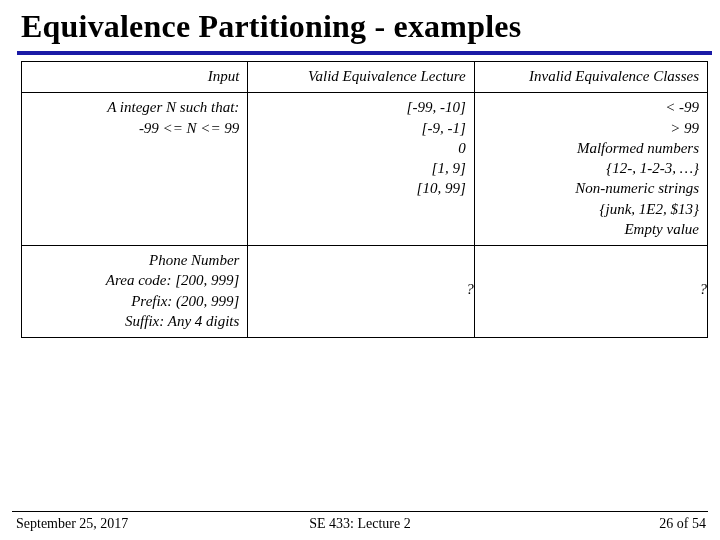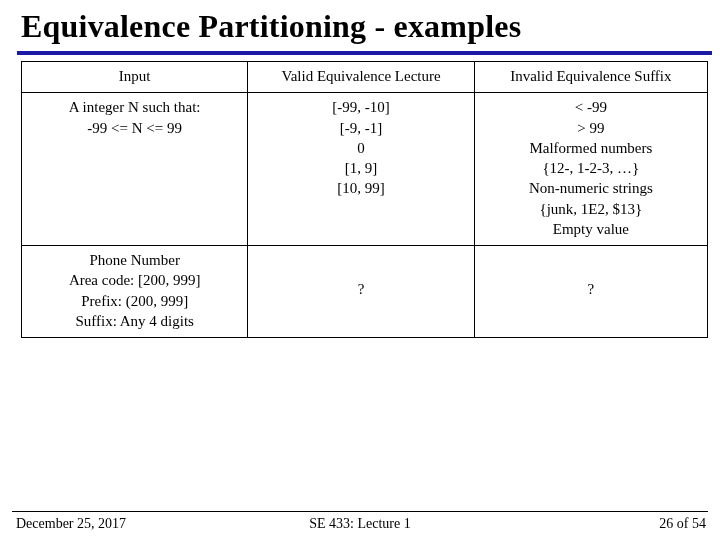--- a/index.html
+++ b/index.html
@@ -36,21 +36,22 @@
     width: 100%;
     table-layout: fixed;
   }
   table.eq th, table.eq td {
     border: 1.5px solid #000;
     vertical-align: top;
     padding: 4px 8px 6px 8px;
     font-size: 15px;
     line-height: 1.35;
     font-weight: normal;
-    text-align: center;
+    text-align: right;
+    font-style: italic;
   }
   table.eq th {
     font-weight: normal;
   }
   .col-input { width: 33%; }
   .col-valid { width: 33%; }
   .col-invalid { width: 34%; }
   .qmark {
     font-size: 54px;
     text-align: center;
@@ -92,34 +93,34 @@
   <table class="eq">
     <colgroup>
       <col class="col-input">
         <col class="col-valid">
         <col class="col-invalid">
     </colgroup>
     <tbody>
         <tr>
       <th>Input</th>
       <th>Valid Equivalence Lecture</th>
-      <th>Invalid Equivalence Suffix</th>
+      <th>Invalid Equivalence Classes</th>
     </tr>
     <tr>
       <td>A integer N such that:<br>-99 &lt;= N &lt;= 99</td>
       <td>[-99, -10]<br>[-9, -1]<br>0<br>[1, 9]<br>[10, 99]</td>
       <td>&lt; -99<br>&gt; 99<br>Malformed numbers<br> {12-, 1-2-3, …}<br>Non-numeric strings<br> {junk, 1E2, $13}<br>Empty value</td>
     </tr>
     <tr>
       <td>Phone Number<br>Area code: [200, 999]<br>Prefix: (200, 999]<br>Suffix: Any 4 digits</td>
       <td class="qmark">?</td>
       <td class="qmark">?</td>
     </tr>
   </tbody>
     </table>
 
   <div class="footer-rule"></div>
   <div class="footer">
-    <span class="left">December 25, 2017</span>
-    <span class="center">SE 433: Lecture 1</span>
+    <span class="left">September 25, 2017</span>
+    <span class="center">SE 433: Lecture 2</span>
     <span class="right">26 of 54</span>
   </div>
 </div>
 
 </body></html>

